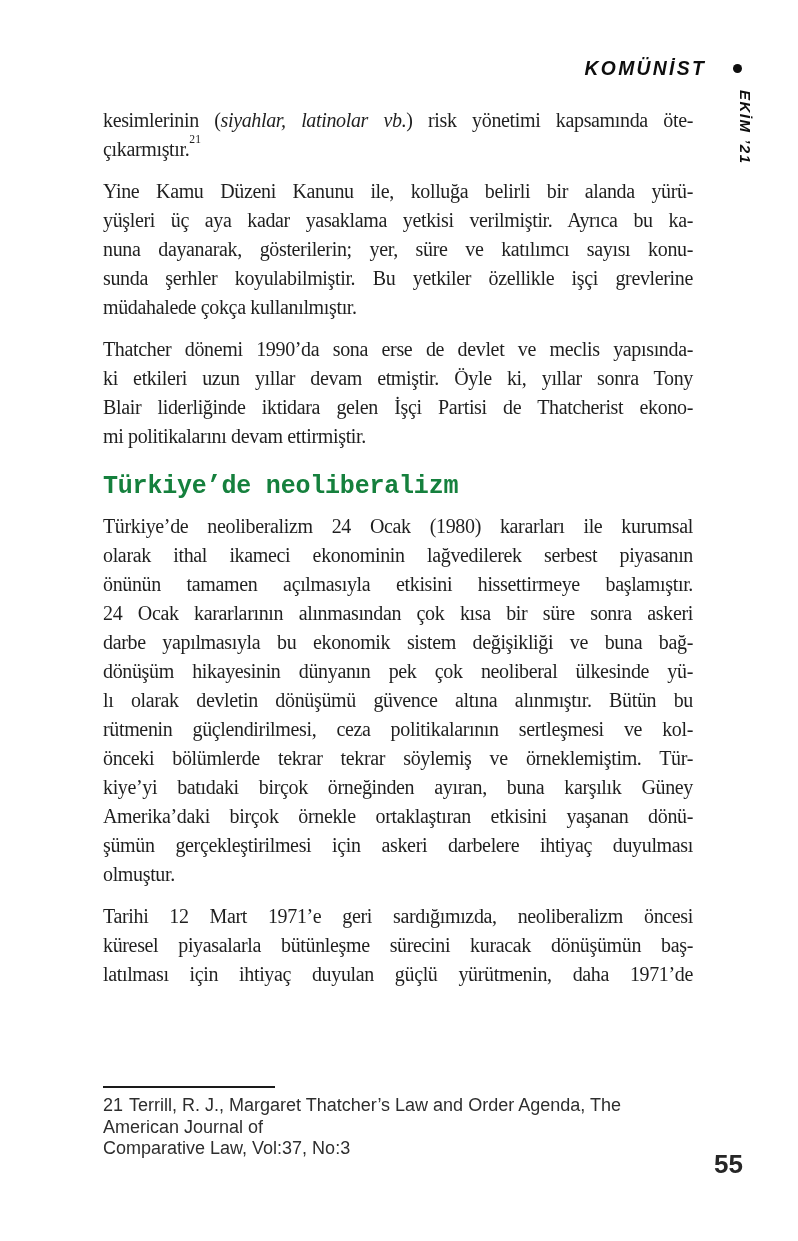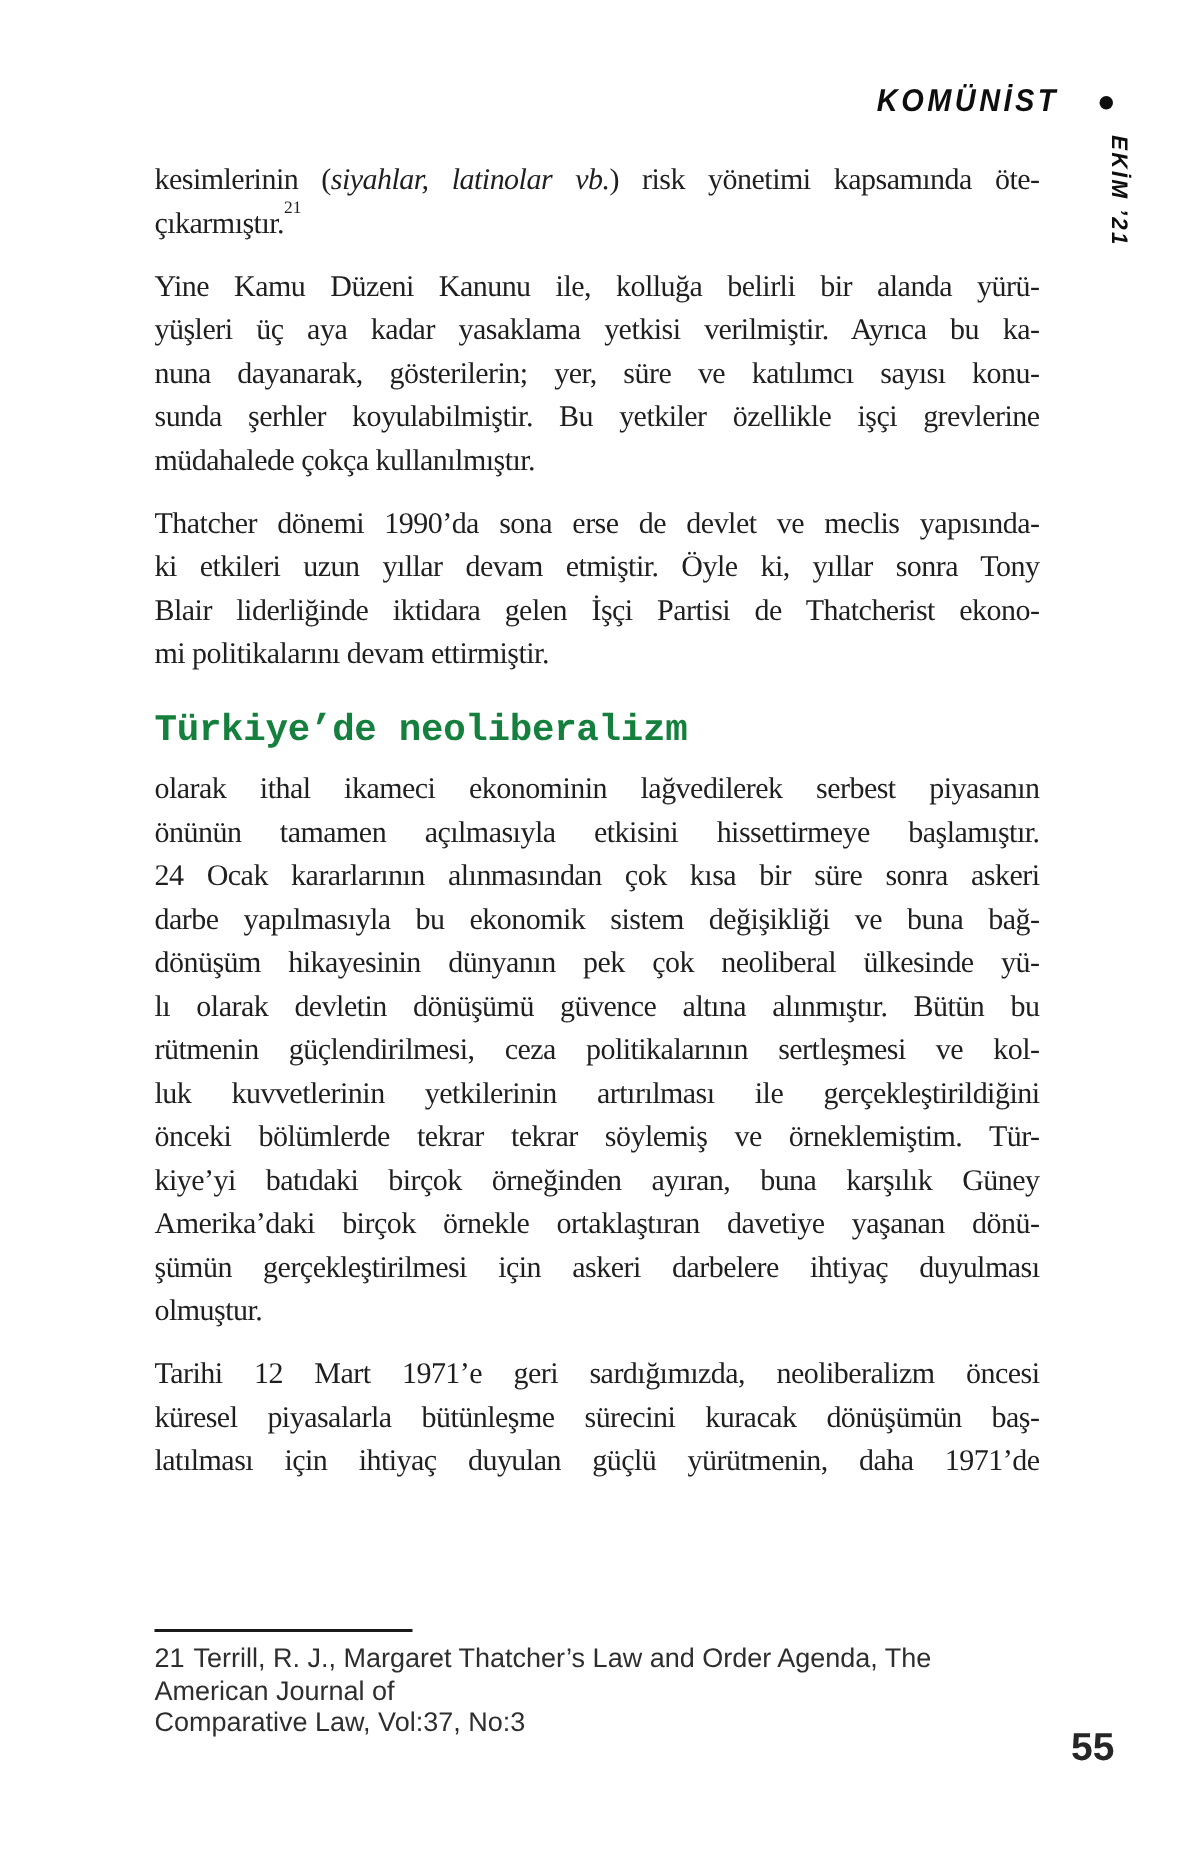--- a/index.html
+++ b/index.html
@@ -147,31 +147,31 @@
         <div class="line">müdahalede çokça kullanılmıştır.</div>
       </div>
       <div class="paragraph">
         <div class="line j">Thatcher dönemi 1990’da sona erse de devlet ve meclis yapısında-</div>
         <div class="line j">ki etkileri uzun yıllar devam etmiştir. Öyle ki, yıllar sonra Tony</div>
         <div class="line j">Blair liderliğinde iktidara gelen İşçi Partisi de Thatcherist ekono-</div>
         <div class="line">mi politikalarını devam ettirmiştir.</div>
       </div>
       <h2 class="section-heading">Türkiye’de neoliberalizm</h2>
       <div class="paragraph">
+        <div class="line j">Türkiye’de neoliberalizm 24 Ocak (1980) kararları ile kurumsal</div>
         <div class="line j">olarak ithal ikameci ekonominin lağvedilerek serbest piyasanın</div>
         <div class="line j">önünün tamamen açılmasıyla etkisini hissettirmeye başlamıştır.</div>
         <div class="line j">24 Ocak kararlarının alınmasından çok kısa bir süre sonra askeri</div>
         <div class="line j">darbe yapılmasıyla bu ekonomik sistem değişikliği ve buna bağ-</div>
         <div class="line j">dönüşüm hikayesinin dünyanın pek çok neoliberal ülkesinde yü-</div>
         <div class="line j">lı olarak devletin dönüşümü güvence altına alınmıştır. Bütün bu</div>
         <div class="line j">rütmenin güçlendirilmesi, ceza politikalarının sertleşmesi ve kol-</div>
-        <div class="line j">luk kuvvetlerinin yetkilerinin artırılması ile gerçekleştirildiğini</div>
         <div class="line j">önceki bölümlerde tekrar tekrar söylemiş ve örneklemiştim. Tür-</div>
         <div class="line j">kiye’yi batıdaki birçok örneğinden ayıran, buna karşılık Güney</div>
-        <div class="line j">Amerika’daki birçok örnekle ortaklaştıran davetiye yaşanan dönü-</div>
+        <div class="line j">Amerika’daki birçok örnekle ortaklaştıran etkisini yaşanan dönü-</div>
         <div class="line j">şümün gerçekleştirilmesi için askeri darbelere ihtiyaç duyulması</div>
         <div class="line">olmuştur.</div>
       </div>
       <div class="paragraph">
         <div class="line j">Tarihi 12 Mart 1971’e geri sardığımızda, neoliberalizm öncesi</div>
         <div class="line j">küresel piyasalarla bütünleşme sürecini kuracak dönüşümün baş-</div>
         <div class="line j">latılması için ihtiyaç duyulan güçlü yürütmenin, daha 1971’de</div>
       </div>
     </div>
 

